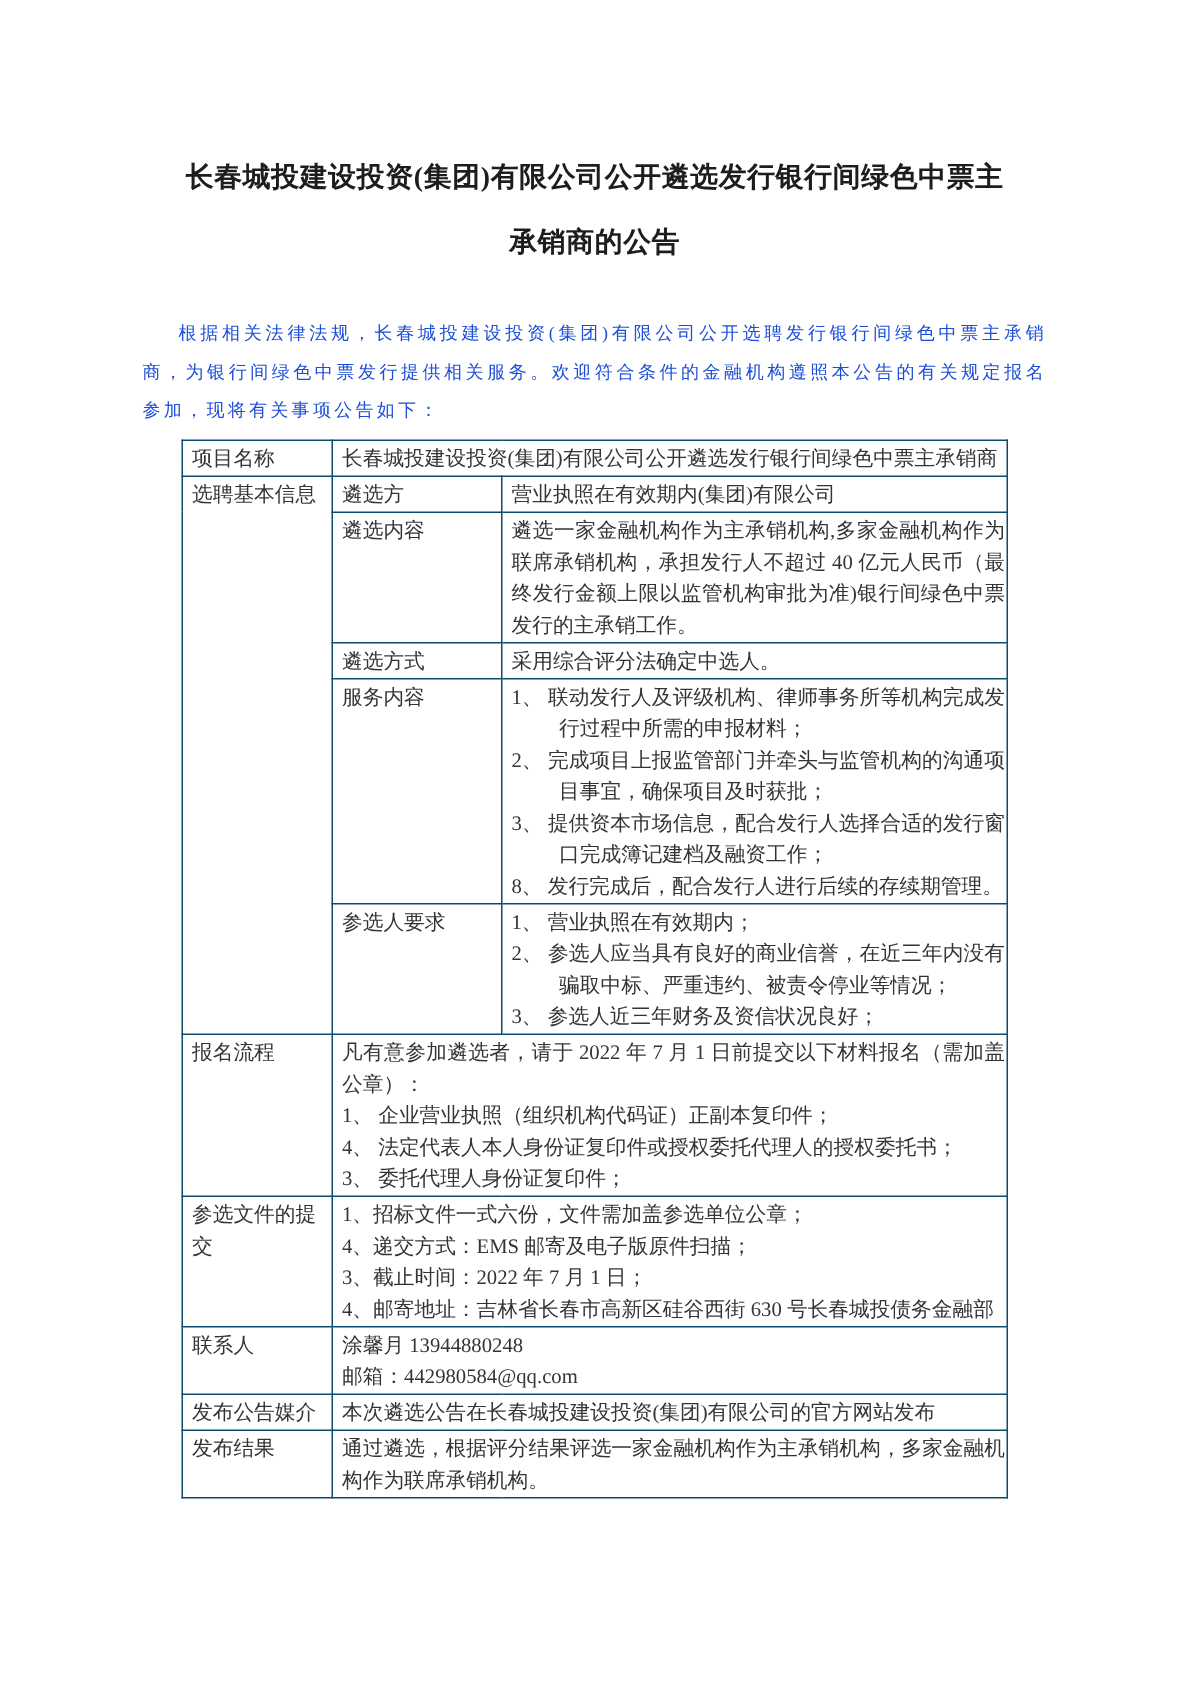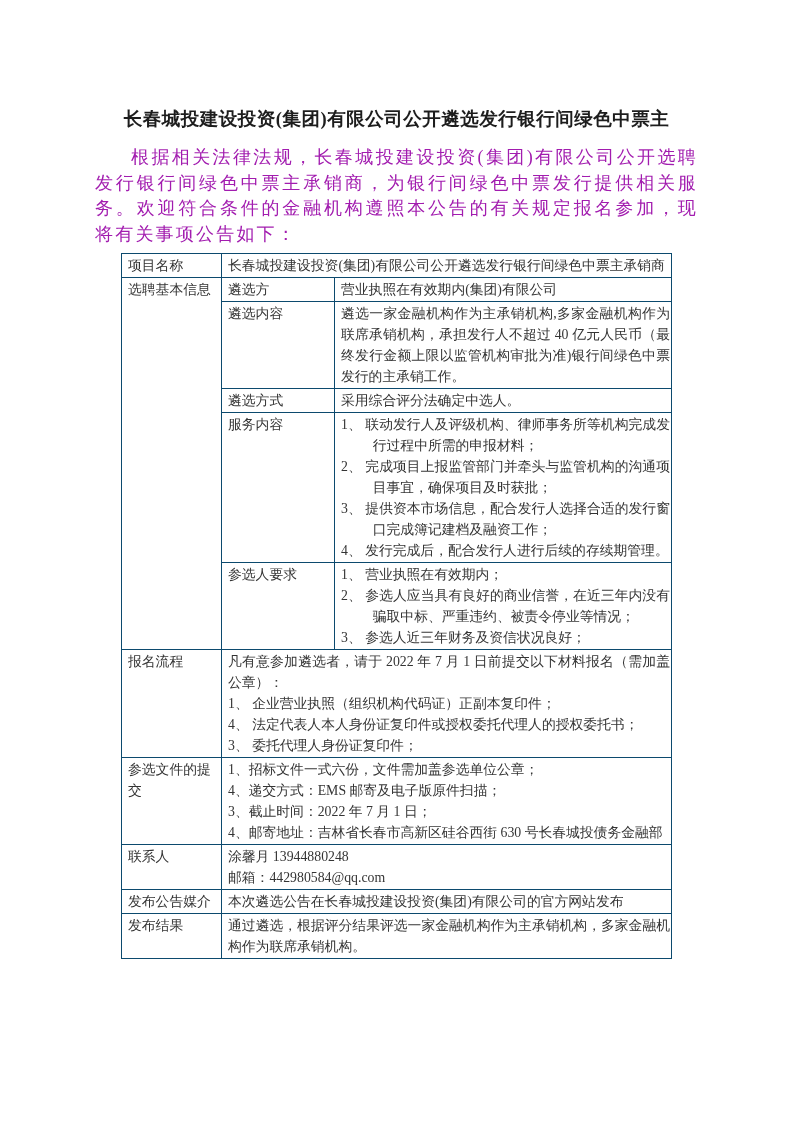--- a/index.html
+++ b/index.html
@@ -17,27 +17,27 @@
     padding-top:98px;
     text-align:center;
     font-size:18.5px;
     font-weight:bold;
     color:#1d1d1d;
     line-height:43px;
     letter-spacing:0.5px;
   }
   .title .tl{display:block;}
   .intro{
-    margin:4px 0 0 0;
-    font-size:18px;
+    margin:26px 0 0 0;
+    font-size:12px;
     line-height:25.5px;
     letter-spacing:2.2px;
     text-align:justify;
     text-indent:2em;
-    color:#a21caf;
+    color:#1d4ed8;
   }
   table.tbl{
     margin:6px auto 0 auto;
     width:550px;
     border-collapse:collapse;
     table-layout:fixed;
     font-size:13.8px;
     line-height:21px;
     color:#343434;
   }
@@ -59,20 +59,21 @@
   .hang{padding-left:2.3em;text-indent:-2.3em;}
 </style>
 </head>
 <body>
 
 <div class="page">
   <div class="content">
 
     <h1 class="title">
       <span class="tl">长春城投建设投资(集团)有限公司公开遴选发行银行间绿色中票主</span>
+      <span class="tl">承销商的公告</span>
     </h1>
 
     <p class="intro">根据相关法律法规，长春城投建设投资(集团)有限公司公开选聘发行银行间绿色中票主承销商，为银行间绿色中票发行提供相关服务。欢迎符合条件的金融机构遵照本公告的有关规定报名参加，现将有关事项公告如下：</p>
 
     <table class="tbl">
       <colgroup>
         <col class="c1">
           <col class="c2">
           <col class="c3">
       </colgroup>
@@ -97,21 +98,21 @@
           <td class="sub">遴选方式</td>
           <td class="val">采用综合评分法确定中选人。</td>
         </tr>
 
         <tr>
           <td class="sub">服务内容</td>
           <td class="val">
             <div class="line hang">1、 联动发行人及评级机构、律师事务所等机构完成发行过程中所需的申报材料；</div>
             <div class="line hang">2、 完成项目上报监管部门并牵头与监管机构的沟通项目事宜，确保项目及时获批；</div>
             <div class="line hang">3、 提供资本市场信息，配合发行人选择合适的发行窗口完成簿记建档及融资工作；</div>
-            <div class="line hang">4、 发行完成后，配合发行人进行后续的存续期管理。</div>
+            <div class="line hang">8、 发行完成后，配合发行人进行后续的存续期管理。</div>
           </td>
         </tr>
 
         <tr>
           <td class="sub">参选人要求</td>
           <td class="val">
             <div class="line hang">1、 营业执照在有效期内；</div>
             <div class="line hang">2、 参选人应当具有良好的商业信誉，在近三年内没有骗取中标、严重违约、被责令停业等情况；</div>
             <div class="line hang">3、 参选人近三年财务及资信状况良好；</div>
           </td>

